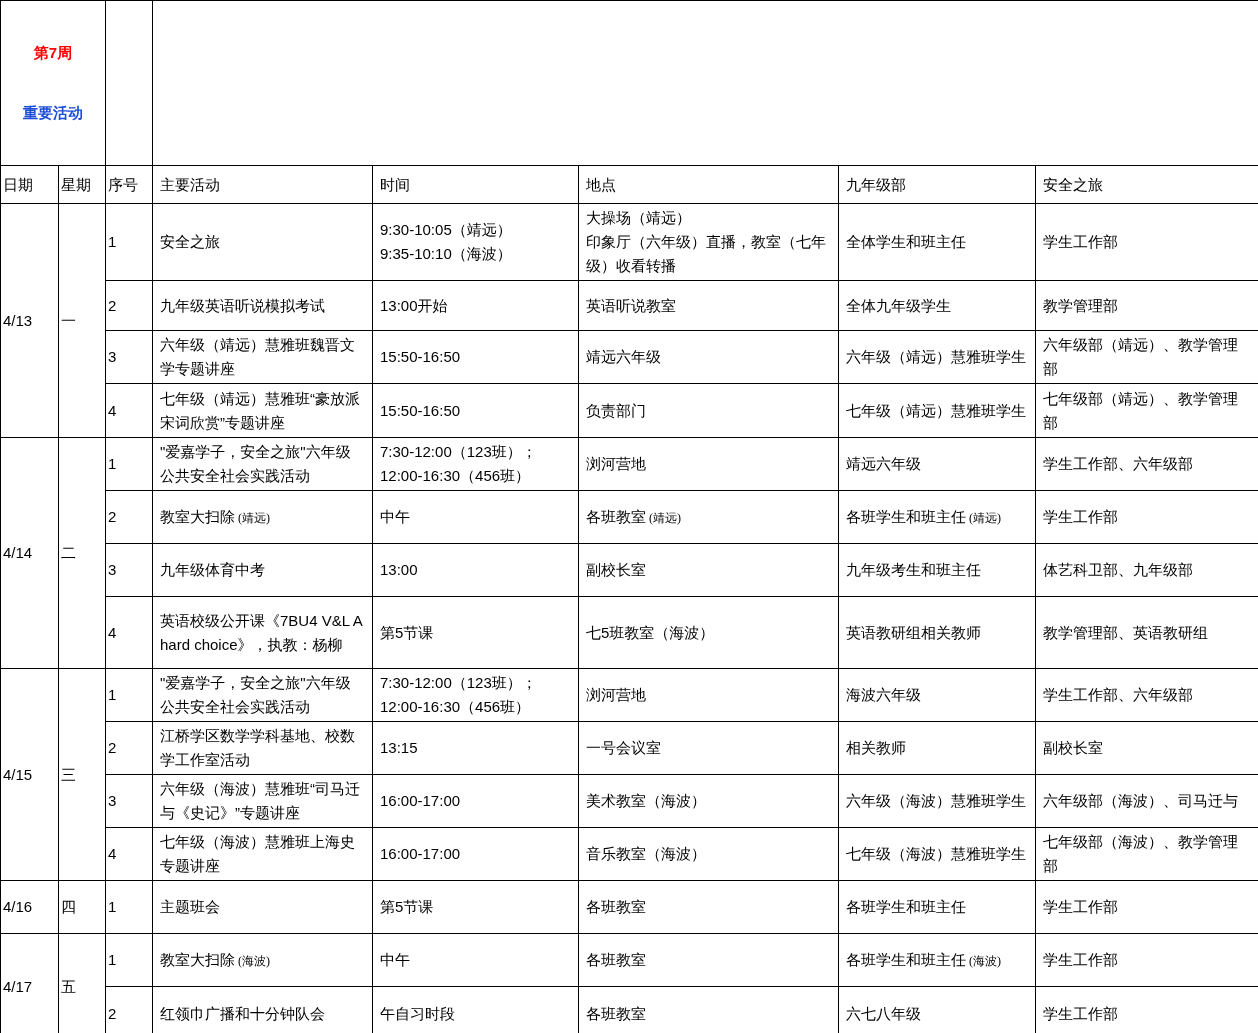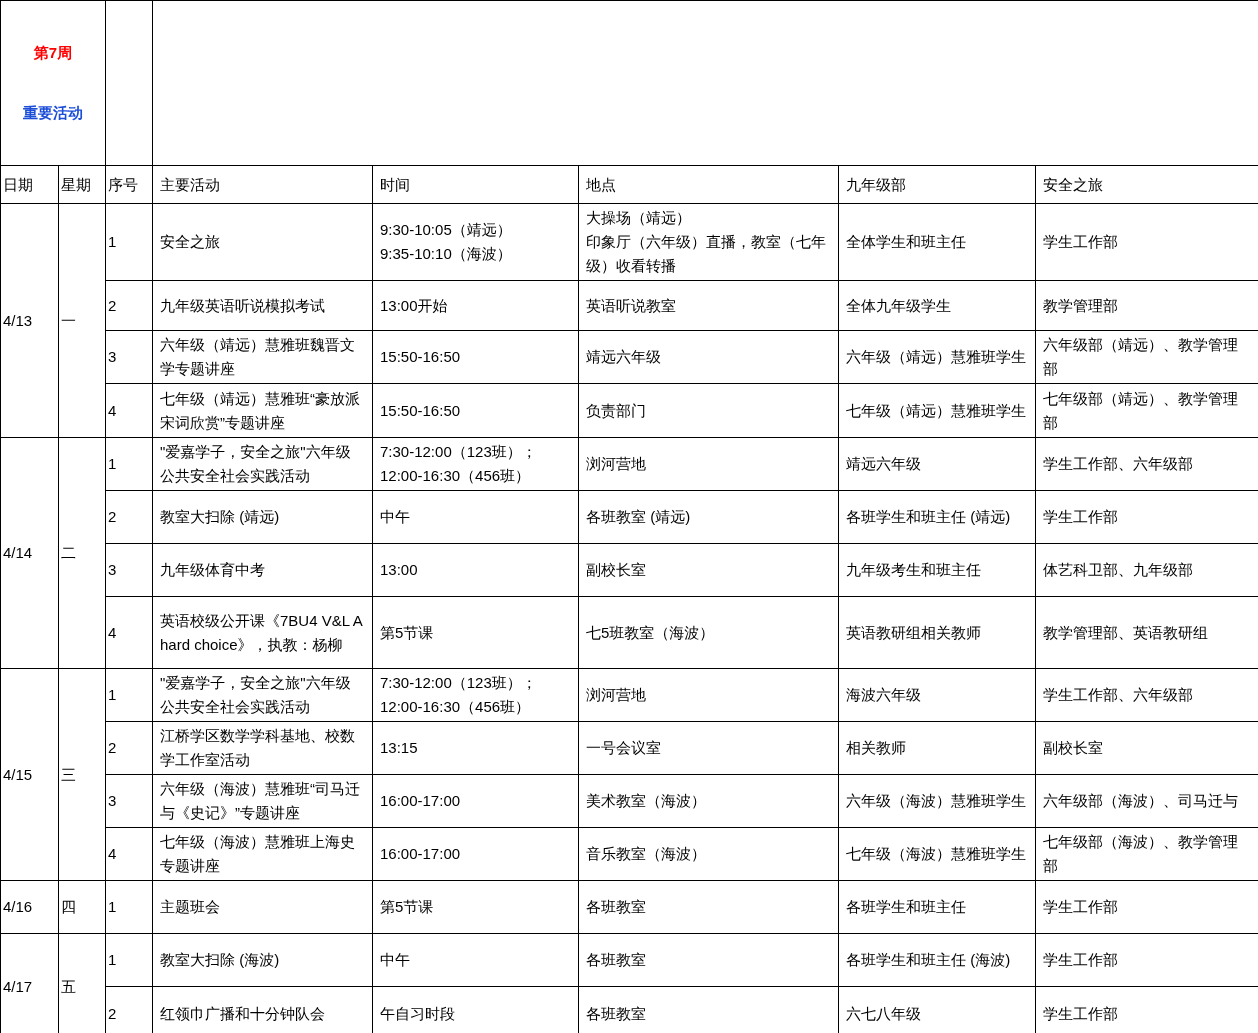--- a/index.html
+++ b/index.html
@@ -15,21 +15,21 @@
   td{
     border:1px solid #000;
     vertical-align:middle;
     padding:2px 7px;
     white-space:pre-wrap;
     line-height:1.6;
     overflow:hidden;
     word-break:break-all;
   }
   td.c{padding:2px 2px;}
-  .sm{font-size:15px;}
+  .sm{font-size:12px;font-family:Liberation Serif, serif;}
   .title-cell{text-align:center;padding:1px 2px;line-height:1.35;}
   .title-week{color:#ff0000;font-weight:bold;}
   .title-sub{color:#1d4ed8;font-weight:bold;}
   tr.h40{height:40px;padding-left:18px;} tr.h38{height:38px;} tr.h75{height:75px;}
   tr.h50{height:50px;} tr.h52{height:52px;} tr.h53{height:53px;}
   tr.h54{height:54px;} tr.h72{height:72px;}
 </style>
 </head>
 <body>
 

